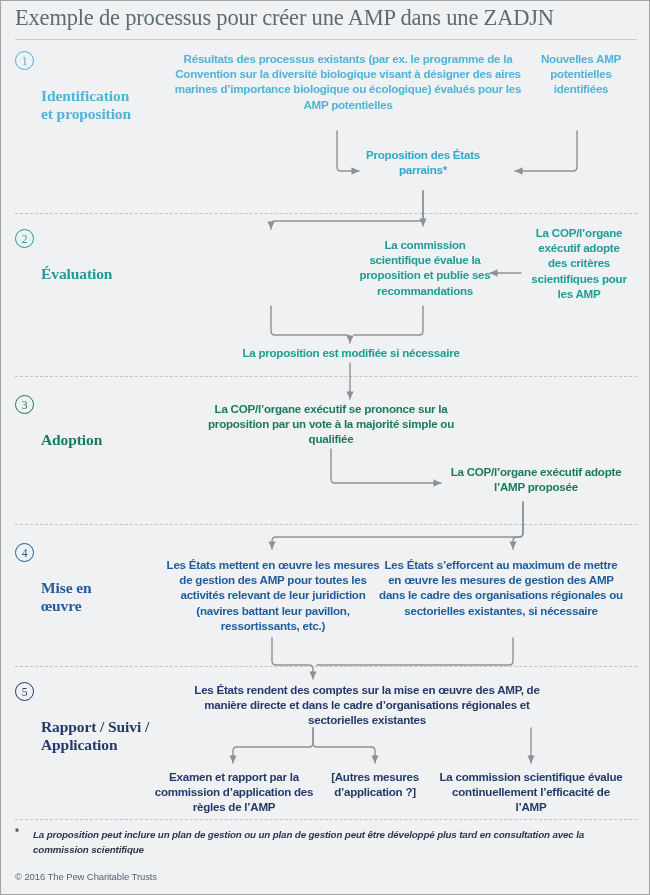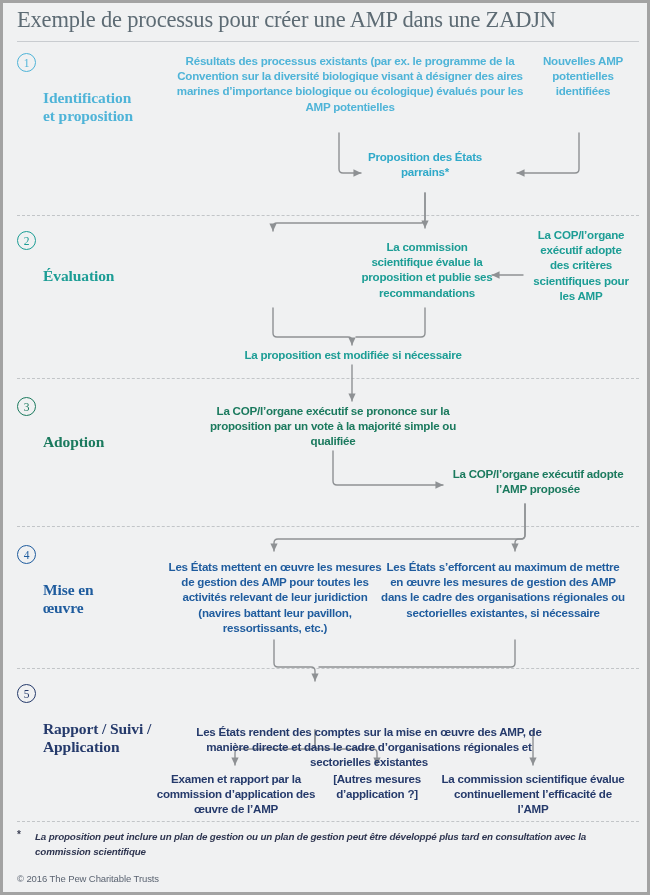--- a/index.html
+++ b/index.html
@@ -7,21 +7,21 @@
     width:650px;height:895px;
     background:#f0f1f2;
     font-family:"Liberation Sans", sans-serif;
     overflow:hidden;
     position:relative;
   }
   #page{
     position:absolute;inset:0;
     background:#f0f1f2;
     box-sizing:border-box;
-    border:3px solid #a3a3a3;
+    border:1px solid #a3a3a3;
   }
   
   .title{
     position:absolute;left:14px;top:4px;width:630px;
     font-family:"Liberation Serif", serif;
     font-size:22.5px;
     letter-spacing:-0.2px;
     color:#5d6b74;
     white-space:nowrap;
   }
@@ -178,23 +178,23 @@
   <div class="node" style="left:378px;top:556px;width:244px;color:#1f5c9e;">Les États s’efforcent au maximum de mettre en œuvre les mesures de gestion des AMP dans le cadre des organisations régionales ou sectorielles existantes, si nécessaire</div>
 
   <div class="step" style="left:14px;top:681px;color:#253a6b;">
     <div class="num">5</div>
     <div class="lbl">
       <div>Rapport / Suivi /</div>
       <div>Application</div>
     </div>
   </div>
 
-  <div class="node" style="left:176px;top:681px;width:380px;color:#253a6b;margin-top:40px;">Les États rendent des comptes sur la mise en œuvre des AMP, de manière directe et dans le cadre d’organisations régionales et sectorielles existantes</div>
-
-  <div class="node" style="left:150px;top:768px;width:166px;color:#253a6b;">Examen et rapport par la commission d’application des œuvre de l’AMP</div>
+  <div class="node" style="left:176px;top:681px;width:380px;color:#253a6b;">Les États rendent des comptes sur la mise en œuvre des AMP, de manière directe et dans le cadre d’organisations régionales et sectorielles existantes</div>
+
+  <div class="node" style="left:150px;top:768px;width:166px;color:#253a6b;">Examen et rapport par la commission d’application des règles de l’AMP</div>
 
   <div class="node" style="left:330px;top:768px;width:88px;color:#253a6b;">[Autres mesures d’application ?]</div>
 
   <div class="node" style="left:436px;top:768px;width:188px;color:#253a6b;">La commission scientifique évalue continuellement l’efficacité de l’AMP</div>
 
   <div class="foot-star">*</div>
   <div class="foot-note">La proposition peut inclure un plan de gestion ou un plan de gestion peut être développé plus tard en consultation avec la commission scientifique</div>
   <div class="copyright">© 2016 The Pew Charitable Trusts</div>
 
 </div>

